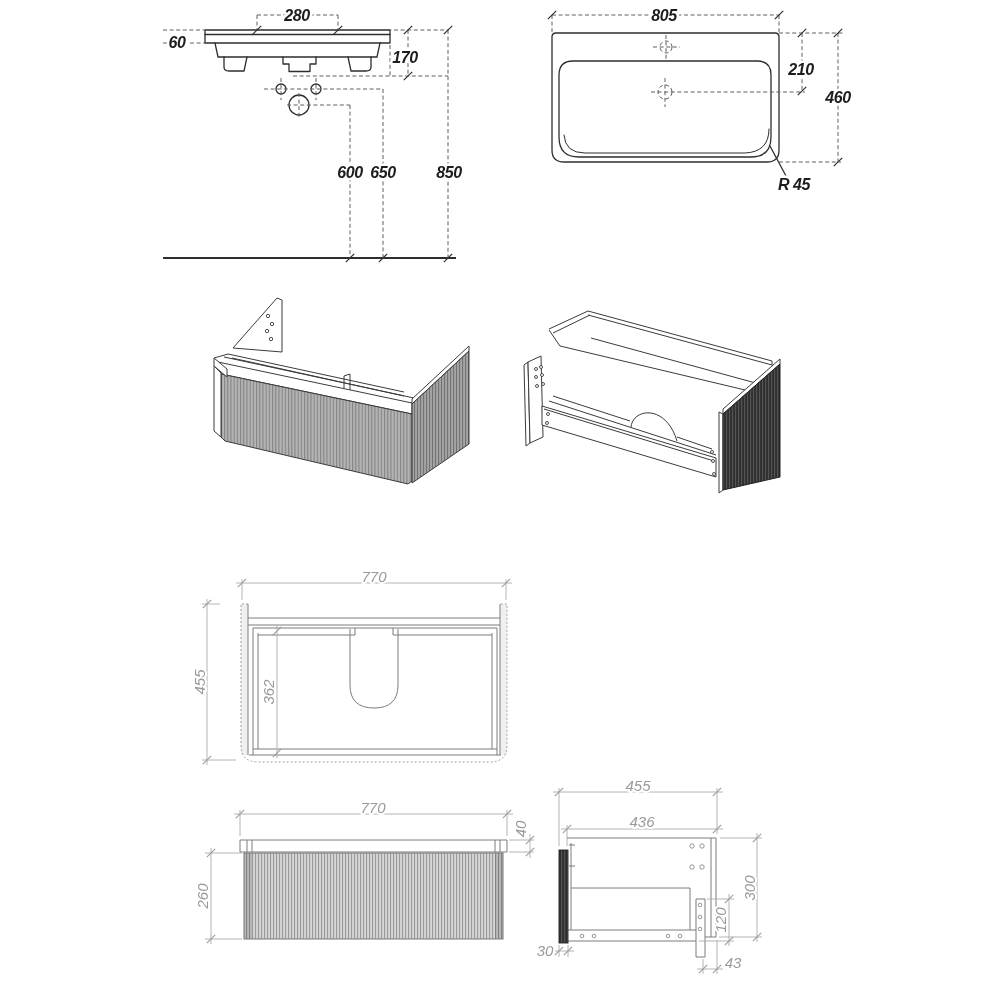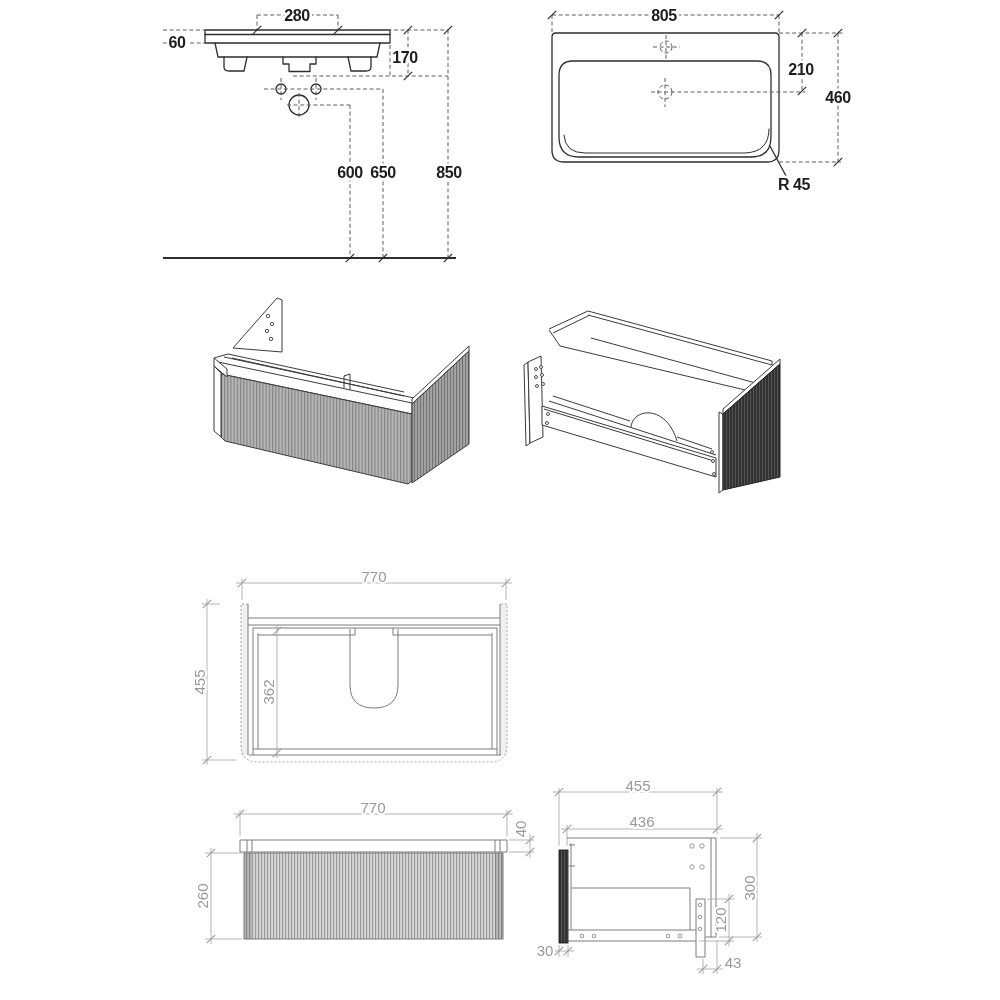--- a/index.html
+++ b/index.html
@@ -1,17 +1,17 @@
 <!DOCTYPE html>
 <html><head>
 <meta charset="utf-8">
 <style>
   html,body { margin:0; padding:0; background:#ffffff; }
   #stage { position:relative; width:988px; height:1000px; background:#ffffff; overflow:hidden;
-           font-family:"Liberation Sans", sans-serif; }
+           font-family:"Liberation Sans", sans-serif;font-style:italic; }
   svg text { dominant-baseline: central; }
   
   .ln   { stroke:#2e2e2e; stroke-width:1.3; fill:none; stroke-linejoin:round; stroke-linecap:round; }
   .dash { stroke:#5f5f5f; stroke-width:1; fill:none; stroke-dasharray:4 2.6; }
   .dt   { font-weight:bold; font-size:16px; letter-spacing:-0.4px; fill:#1d1d1d;
           stroke:#fff; stroke-width:5px; paint-order:stroke; stroke-linejoin:round; text-anchor:middle; }
   .tkd  { stroke:#2e2e2e; stroke-width:1.2; }
   
   .gln  { stroke:#7c7c7c; stroke-width:1; fill:none; stroke-linejoin:round; }
   .gfill{ fill:#ffffff; stroke:#7c7c7c; stroke-width:1; stroke-linejoin:round; }

